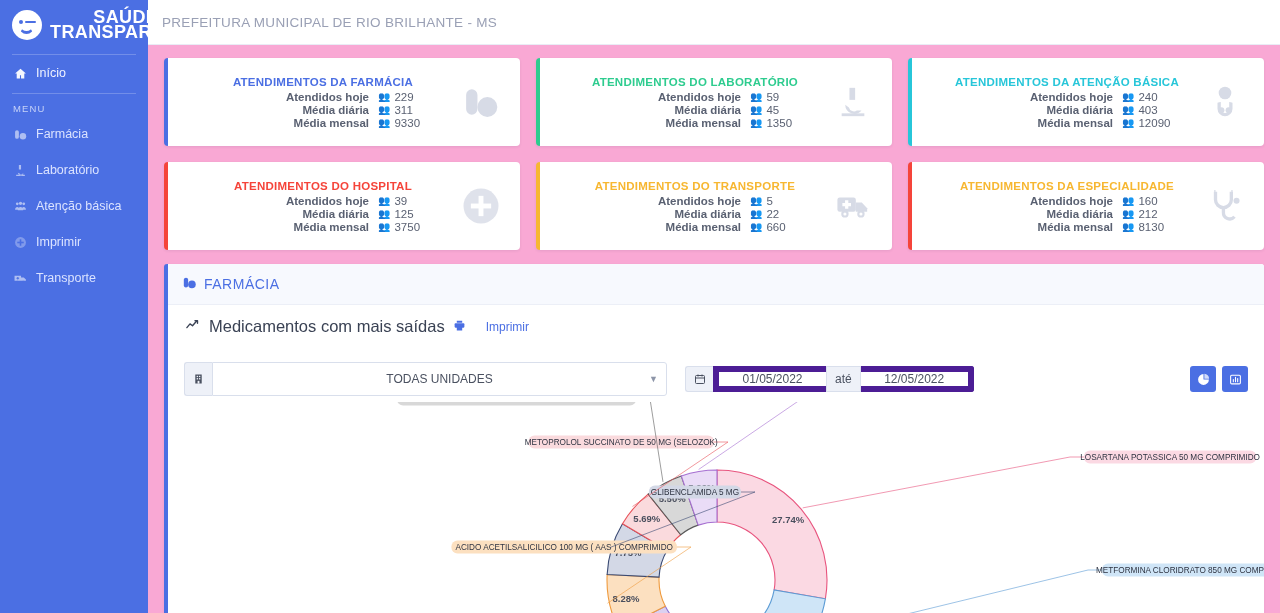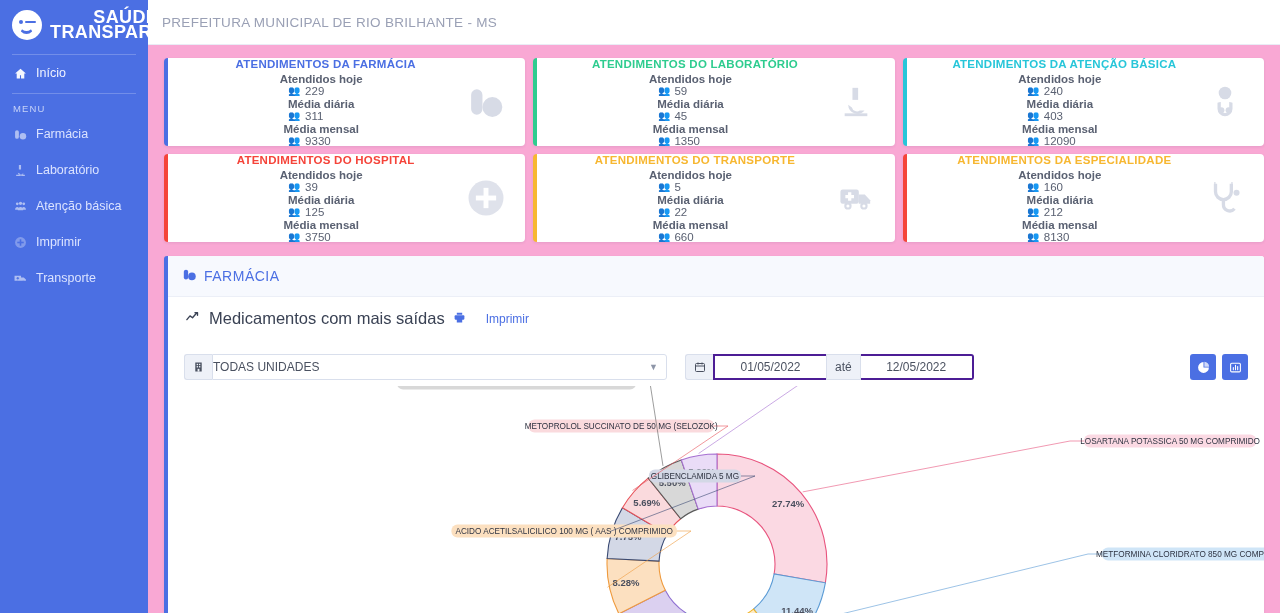--- a/index.html
+++ b/index.html
@@ -81,21 +81,21 @@
     border-bottom: 1px solid #e9ecf5;
   }
   .topbar-title {
     font-size: 13.5px; color: #9aa0b5; letter-spacing: .3px;
   }
 
   
   .cards {
     display: grid;
     grid-template-columns: repeat(3, 1fr);
-    gap: 8px;
+    gap: 16px;
     padding: 13px 16px 0 16px;
   }
   .stat-card {
     background: #fff;
     border-radius: 4px;
     border-left: 4px solid #4b6fe3;
     box-shadow: 0 1px 3px rgba(30,40,80,.09);
     height: 88px;
     display: flex; align-items: center;
     padding: 0 10px 0 8px;
@@ -103,21 +103,21 @@
   }
   .stat-body { flex: 1; padding-left: 18px; }
   .stat-title {
     font-size: 11.5px; font-weight: bold;
     letter-spacing: .25px;
     text-align: center; margin-bottom: 3px;
   }
   .stat-rows { display: flex; flex-direction: column; gap: 1px; }
   .stat-row {
     display: flex; align-items: center;
-    font-size: 11.5px; color: #5a6172; flex-direction: column;
+    font-size: 11.5px; color: #5a6172;
   }
   .stat-row .lbl { flex: 1; text-align: right; padding-right: 9px; font-weight: 600; }
   .stat-row .val { width: 74px; display: flex; align-items: center; gap: 4px; color: #5a6172; }
   .people-ico { color: #c3cade; font-size: 10px; line-height: 1; }
   .stat-ico {
     width: 58px; min-width: 58px;
     display: flex; align-items: center; justify-content: center;
     color: #d7dbe6;
   }
 
@@ -157,33 +157,33 @@
     background: #eef1f8; border: 1px solid #d9dfec;
     border-right: none; border-radius: 3px 0 0 3px;
     width: 28px; display: flex; align-items: center; justify-content: center;
     color: #5a6172; font-size: 12px;
   }
   .ig-addon.mid {
     border-radius: 0; border-left: 1px solid #d9dfec; border-right: 1px solid #d9dfec;
     width: auto; padding: 0 8px; font-size: 12px; color: #4a5160;
   }
   .select-box {
-    width: 455px; height: 26px;
+    width: 455px; height: 34px;
     border: 1px solid #d9dfec; border-radius: 0 3px 3px 0;
     background: #fff;
-    display: flex; align-items: center; 
+    display: flex; align-items: center; justify-content: center;
     font-size: 12px; color: #4a5160; position: relative; cursor: pointer;
   }
   .select-caret {
     position: absolute; right: 8px; top: 50%; transform: translateY(-50%);
     color: #8d95a8; font-size: 9px;
   }
   .date-box {
     width: 113px; height: 26px;
-    border: 2px solid #4c1d95; background: #fff;
+    border: 6px solid #4c1d95; background: #fff;
     display: flex; align-items: center; justify-content: center;
     font-size: 12px; color: #4a5160;
   }
   .date-box.first { border-radius: 0; border-right: none; }
   .date-box.last { border-radius: 0 3px 3px 0; border-left: none; }
   .tb-spacer { flex: 1; }
   .view-btns { display: flex; gap: 6px; }
   .view-btn {
     width: 26px; height: 26px; border-radius: 3px;
     background: #4b6fe3; color: #fff;

